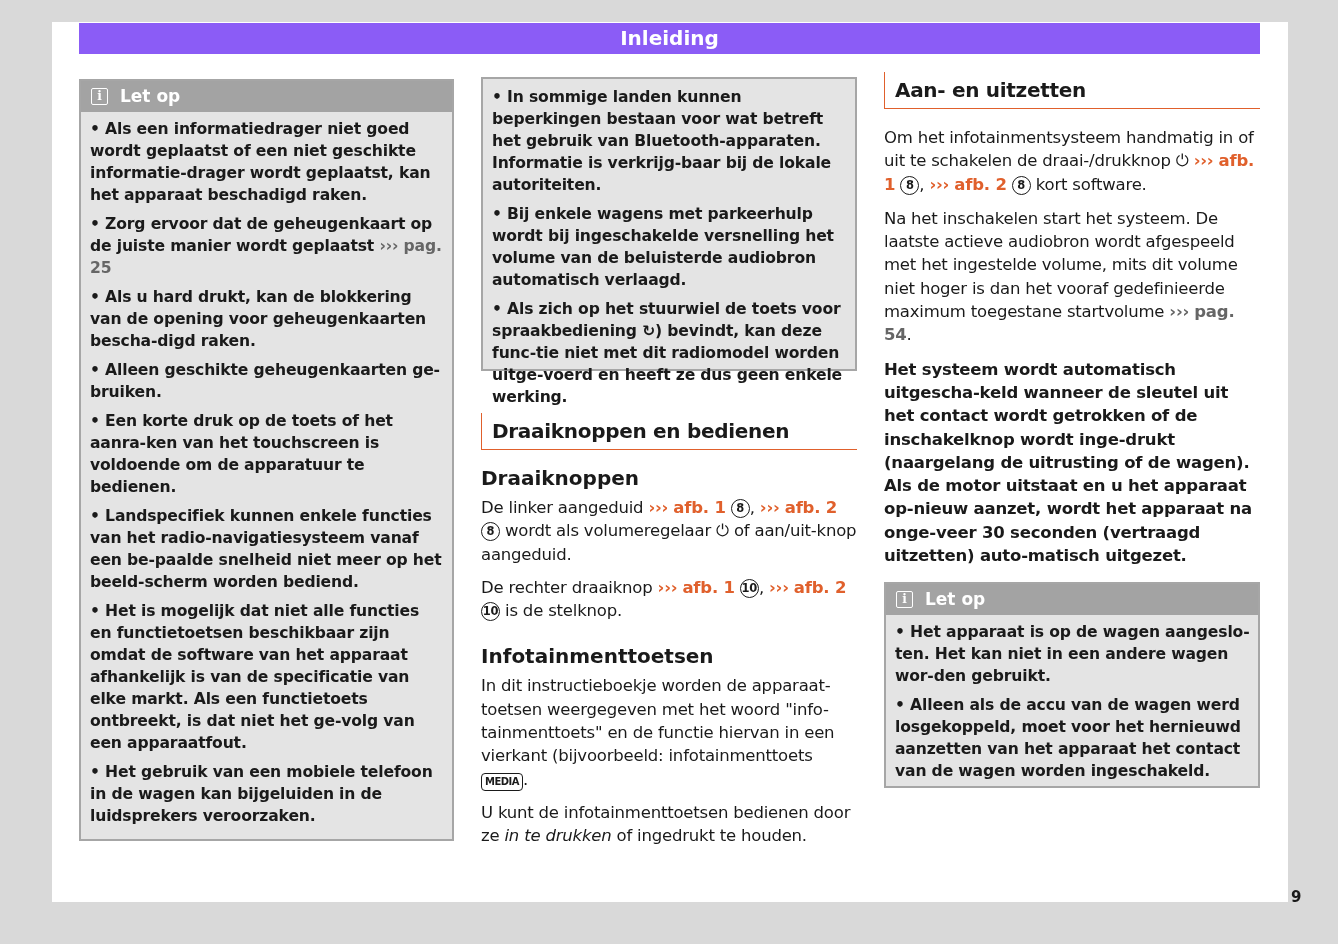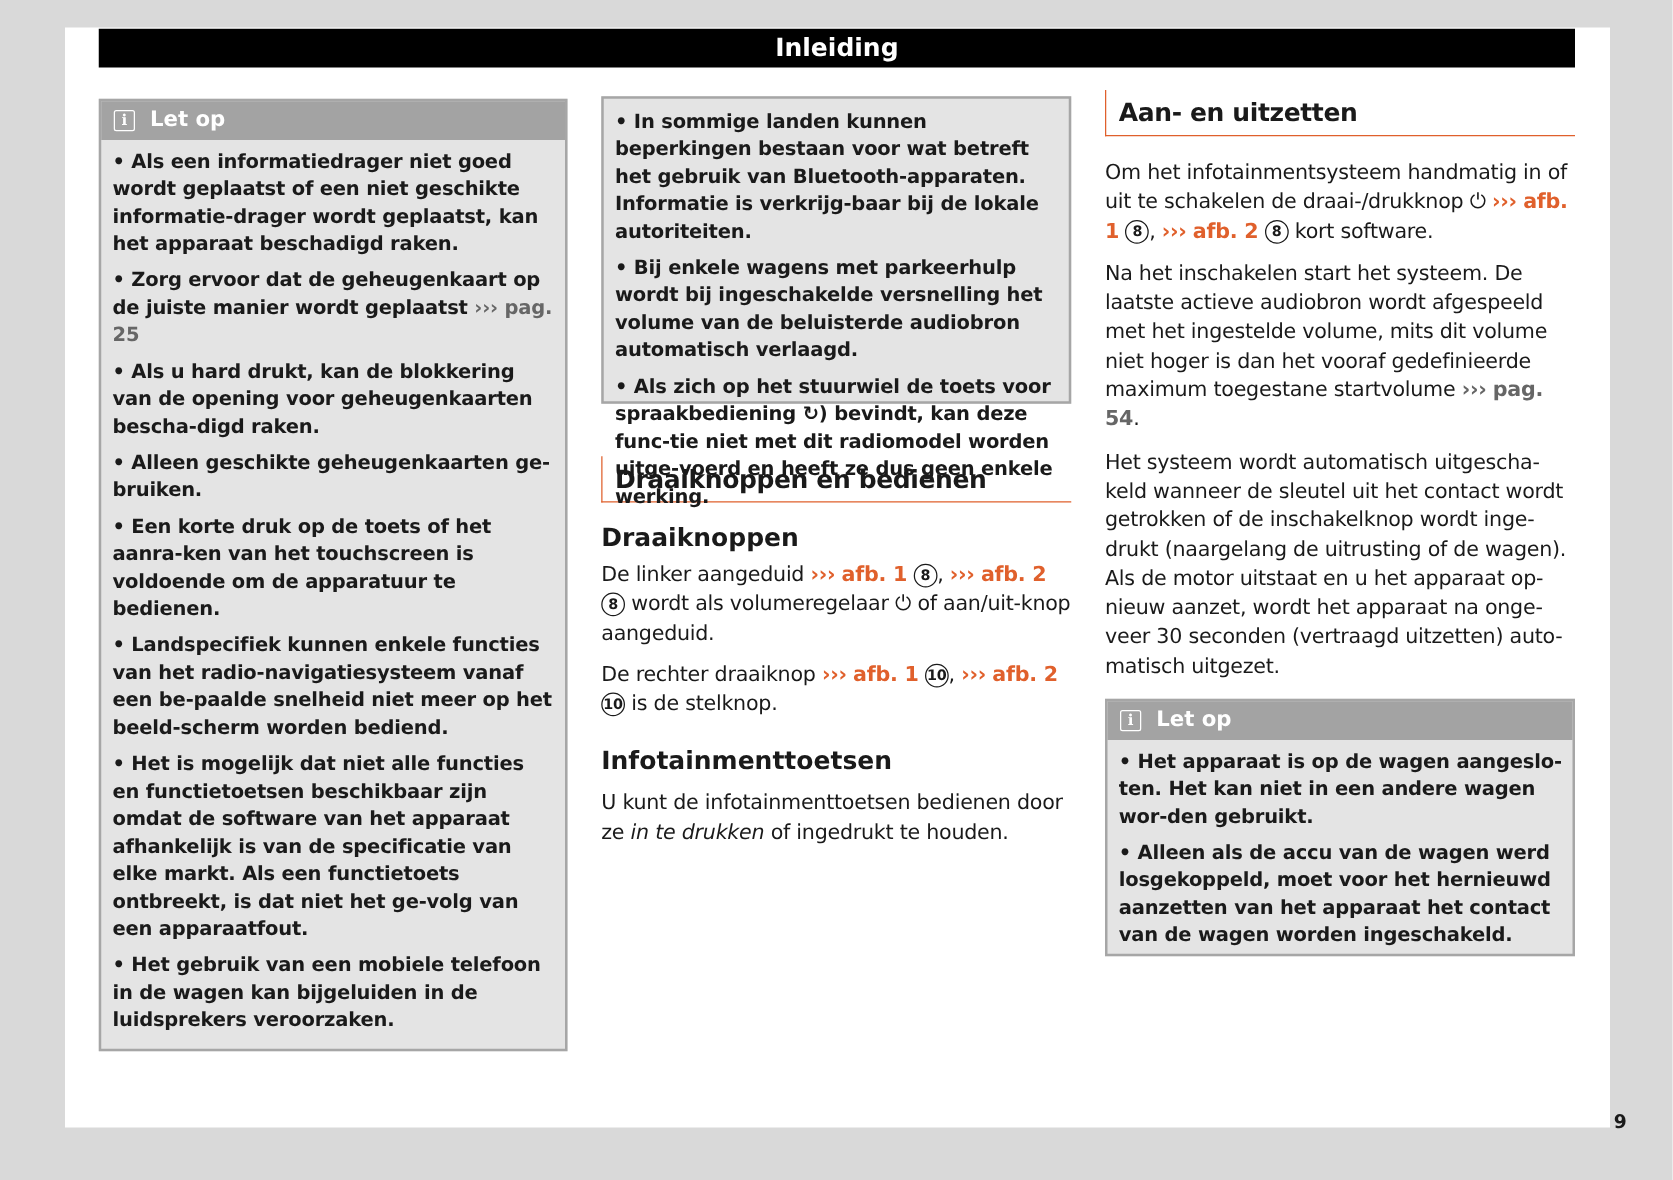--- a/index.html
+++ b/index.html
@@ -1,19 +1,19 @@
 <!DOCTYPE html>
 <html><head>
 <meta charset="utf-8">
 <style>
   html, body { margin:0; padding:0; }
   body { width:1338px; height:944px; background:#d9d9d9; position:relative; overflow:hidden;
          font-family:"DejaVu Sans", sans-serif; color:#1a1a1a; }
   .page { position:absolute; left:52px; top:22px; width:1236px; height:880px; background:#ffffff; }
-  .header-bar { position:absolute; left:79px; top:23px; width:1181px; height:31px; background:#000000;
+  .header-bar { position:absolute; left:79px; top:23px; width:1181px; height:31px; background:#8b5cf6;
                 color:#fff; font-weight:bold; font-size:20px; text-align:center; line-height:31px; }
   .pagenum { position:absolute; left:1291px; top:888px; font-weight:bold; font-size:15px; color:#1a1a1a; }
   .col { position:absolute; }
   .note { background:#e4e4e4; border:2px solid #a6a6a6; box-sizing:border-box; }
   .note-head { background:#a3a3a3; color:#fff; font-weight:bold; font-size:17px; height:31px; line-height:31px;
                padding-left:10px; display:flex; align-items:center; gap:12px; }
   .info-icon { display:inline-block; width:15px; height:15px; border:1.5px solid #fff; border-radius:2px;
                font-family:"DejaVu Serif", serif; font-size:12px; line-height:15px; text-align:center; font-weight:bold; }
   .note-body { padding:6px 8px 6px 9px; }
   .note-item { font-weight:bold; font-size:15.6px; line-height:22px; margin-bottom:7px; letter-spacing:-0.15px; }
@@ -49,21 +49,21 @@
       <div class="note-item">• Alleen geschikte geheugenkaarten ge-bruiken.</div>
       <div class="note-item">• Een korte druk op de toets of het aanra-ken van het touchscreen is voldoende om de apparatuur te bedienen.</div>
       <div class="note-item">• Landspecifiek kunnen enkele functies van het radio-navigatiesysteem vanaf een be-paalde snelheid niet meer op het beeld-scherm worden bediend.</div>
       <div class="note-item">• Het is mogelijk dat niet alle functies en functietoetsen beschikbaar zijn omdat de software van het apparaat afhankelijk is van de specificatie van elke markt. Als een functietoets ontbreekt, is dat niet het ge-volg van een apparaatfout.</div>
       <div class="note-item">• Het gebruik van een mobiele telefoon in de wagen kan bijgeluiden in de luidsprekers veroorzaken.</div>
     </div>
   </div>
 </div>
 
 <div class="col" style="left:481px; top:77px; width:376px;">
-  <div class="note" style="height:246px;">
+  <div class="note" style="height:294px;">
     <div class="note-body" style="padding-top:7px;">
       <div class="note-item">• In sommige landen kunnen beperkingen bestaan voor wat betreft het gebruik van Bluetooth-apparaten. Informatie is verkrijg-baar bij de lokale autoriteiten.</div>
       <div class="note-item">• Bij enkele wagens met parkeerhulp wordt bij ingeschakelde versnelling het volume van de beluisterde audiobron automatisch verlaagd.</div>
       <div class="note-item"><span>• Als zich op het stuurwiel de toets voor spraakbediening</span> <span>↻)</span> <span>bevindt, kan deze func-tie niet met dit radiomodel worden uitge-voerd en heeft ze dus geen enkele werking.</span></div>
     </div>
   </div>
 
   <div class="h2" style="margin-top:42px;">Draaiknoppen en bedienen</div>
 
   <div style="margin-top:16px;">
@@ -87,20 +87,24 @@
       <span class="circ">10</span>,
       <span class="ref arr">›››</span>
       <span class="ref">afb. 2</span>
       <span class="circ">10</span>
       <span>is de stelknop.</span>
     </p>
   </div>
 
   <div style="margin-top:22px;">
     <p class="h3">Infotainmenttoetsen</p>
+    <p class="p" style="margin-top:6px;">
+      <span>In dit instructieboekje worden de apparaat-toetsen weergegeven met het woord "info-tainmenttoets" en de functie hiervan in een vierkant (bijvoorbeeld: infotainmenttoets</span>
+      <span class="media-key">MEDIA</span><span>.</span>
+    </p>
     <p class="p" style="margin-top:10px;">
       <span>U kunt de infotainmenttoetsen bedienen door ze</span>
       <em>in te drukken</em>
       <span>of ingedrukt te houden.</span>
     </p>
   </div>
 </div>
 
 <div class="col" style="left:884px; top:72px; width:376px;">
   <div class="h2">Aan- en uitzetten</div>
@@ -113,21 +117,21 @@
     <span class="ref arr">›››</span>
     <span class="ref">afb. 2</span>
     <span class="circ">8</span>
     <span>kort software.</span>
   </p>
   <p class="p" style="margin-top:11px;">
     <span>Na het inschakelen start het systeem. De laatste actieve audiobron wordt afgespeeld met het ingestelde volume, mits dit volume niet hoger is dan het vooraf gedefinieerde maximum toegestane startvolume</span>
     <span class="gref">›››</span>
     <span class="gref">pag. 54</span><span>.</span>
   </p>
-  <p class="p" style="margin-top:11px;">Het systeem wordt automatisch uitgescha-keld wanneer de sleutel uit het contact wordt getrokken of de inschakelknop wordt inge-drukt (naargelang de uitrusting of de wagen). Als de motor uitstaat en u het apparaat op-nieuw aanzet, wordt het apparaat na onge-veer 30 seconden (vertraagd uitzetten) auto-matisch uitgezet.</p>
+  <p class="p" style="margin-top:11px;font-weight:bold;">Het systeem wordt automatisch uitgescha-keld wanneer de sleutel uit het contact wordt getrokken of de inschakelknop wordt inge-drukt (naargelang de uitrusting of de wagen). Als de motor uitstaat en u het apparaat op-nieuw aanzet, wordt het apparaat na onge-veer 30 seconden (vertraagd uitzetten) auto-matisch uitgezet.</p>
 
   <div class="note" style="margin-top:15px; height:206px;">
     <div class="note-head">
       <span class="info-icon">i</span>
       <span>Let op</span>
     </div>
     <div class="note-body">
       <div class="note-item">• Het apparaat is op de wagen aangeslo-ten. Het kan niet in een andere wagen wor-den gebruikt.</div>
       <div class="note-item">• Alleen als de accu van de wagen werd losgekoppeld, moet voor het hernieuwd aanzetten van het apparaat het contact van de wagen worden ingeschakeld.</div>
     </div>

